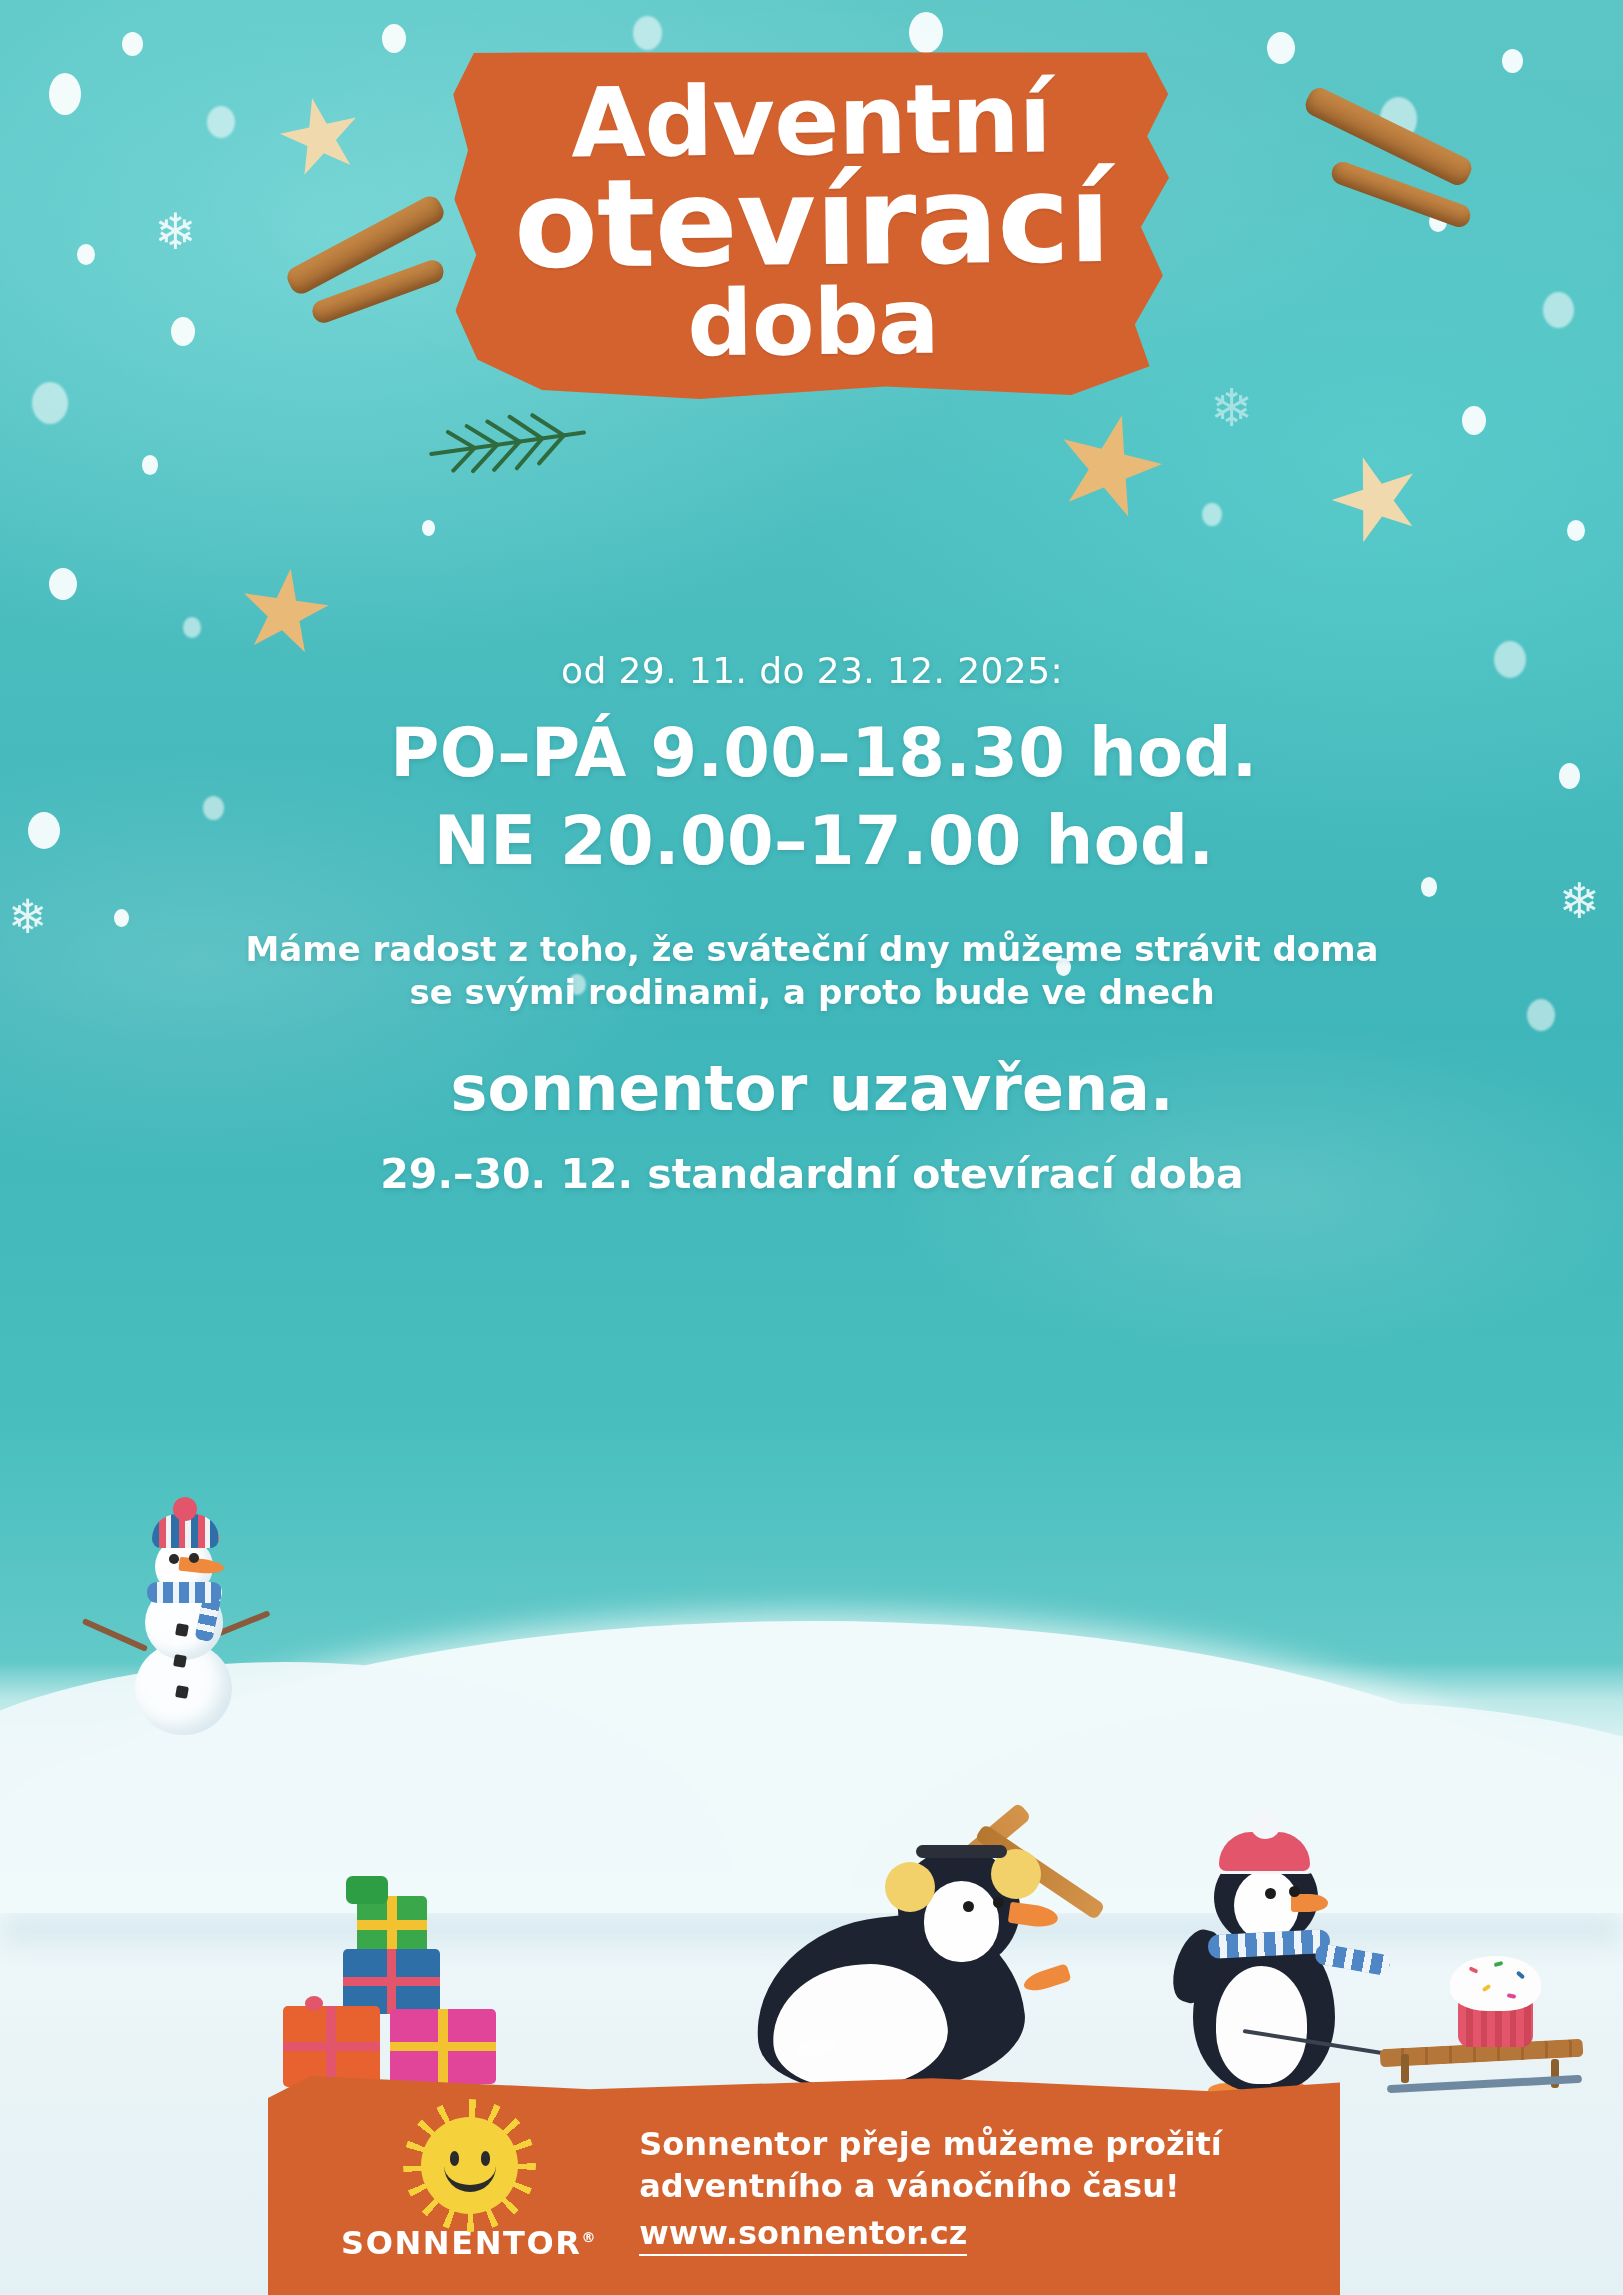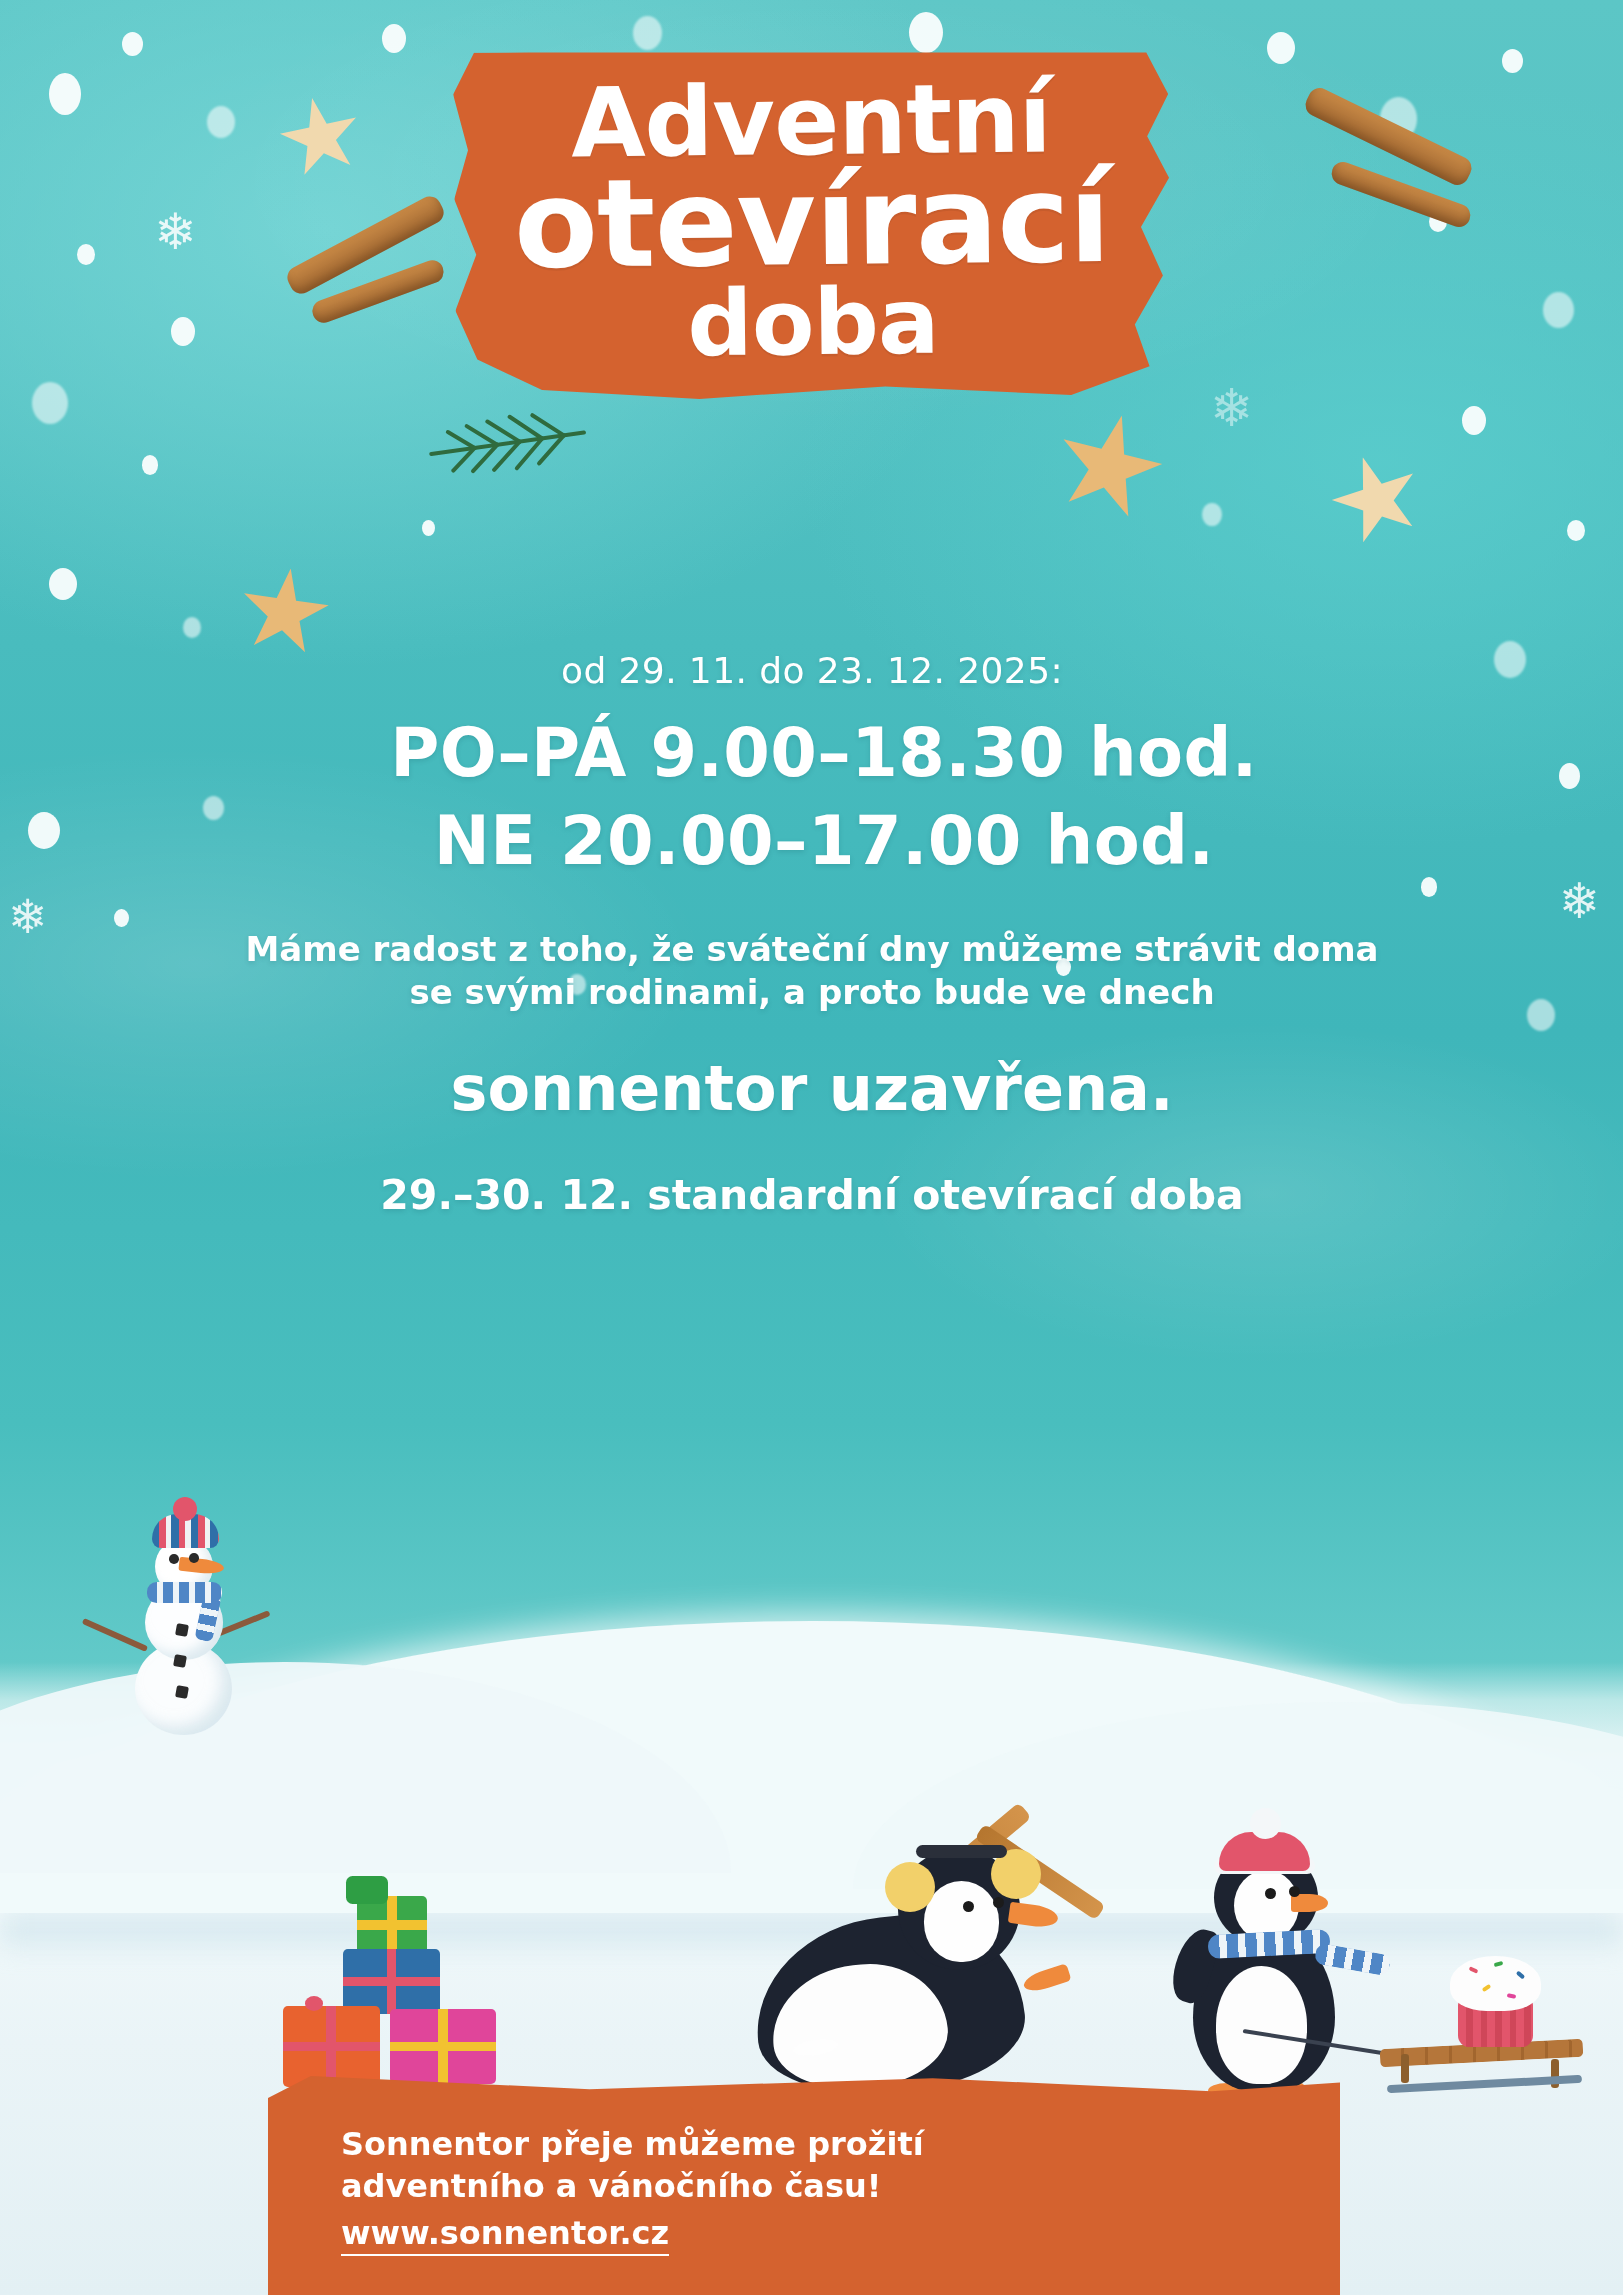--- a/index.html
+++ b/index.html
@@ -160,21 +160,21 @@
     line-height: 1.28;
     font-weight: bold;
   }
   .closed {
     margin-top: 37px;
     font-size: 62px;
     font-weight: bold;
     line-height: 1.18;
   }
   .standard {
-    margin-top: 46px;
+    margin-top: 25px;
     font-size: 41px;
     font-weight: bold;
   }
 
   
   .snowman { position: absolute; left: 85px; bottom: 560px; width: 187px; height: 244px; }
   .sm-body  { position:absolute; left: 50px; bottom: 0;   width: 97px; height: 93px; background:#fbfdfe; border-radius:50%; box-shadow: inset -9.7px -8px 14.6px rgba(190,215,225,.55);}
   .sm-mid   { position:absolute; left: 60px; bottom: 75px; width: 78px;  height: 75px;  background:#fdfeff; border-radius:50%; box-shadow: inset -8px -6.5px 11.4px rgba(190,215,225,.5);}
   .sm-head  { position:absolute; left: 70px; bottom: 140px;width: 58px;  height: 57px;  background:#ffffff; border-radius:50%; box-shadow: inset -6.5px -4.9px 9.7px rgba(190,215,225,.45);}
   .sm-hat   { position:absolute; left: 67px; bottom: 187px;width: 67px;  height: 34px;  background:#2f6fa8; border-radius: 32px 32px 11.4px 11.4px;
@@ -504,20 +504,32 @@
     <div class="cup-base"></div>
     <div class="cup-cream"></div>
     <div class="sprinkle" style="left:89px; bottom:122px; background:#e2556b; transform:rotate(25deg);"></div>
     <div class="sprinkle" style="left:114px; bottom:128px; background:#3aa84a; transform:rotate(-15deg);"></div>
     <div class="sprinkle" style="left:136px; bottom:117px; background:#2f6fa8; transform:rotate(40deg);"></div>
     <div class="sprinkle" style="left:102px; bottom:104px; background:#f2c230; transform:rotate(-35deg);"></div>
     <div class="sprinkle" style="left:127px; bottom:96px; background:#e0459a; transform:rotate(10deg);"></div>
   </div>
 
   <div class="footer-plaque">
+    <div class="logo-wrap">
+      <div class="sun">
+        <div class="sun-face">
+          <div class="sun-eye" style="left:29px;"></div>
+          <div class="sun-eye" style="left:60px;"></div>
+          <div class="sun-smile"></div>
+        </div>
+      </div>
+      <div class="brand">
+        <span>SONNENTOR</span><sup>®</sup>
+      </div>
+    </div>
 
     <div class="footer-text">
       <div class="l">Sonnentor přeje můžeme prožití</div>
       <div class="l">adventního a vánočního času!</div>
       <a class="footer-url" href="#" style="color:#fff; text-decoration:none;">www.sonnentor.cz</a>
     </div>
   </div>
 </div>
 
 

